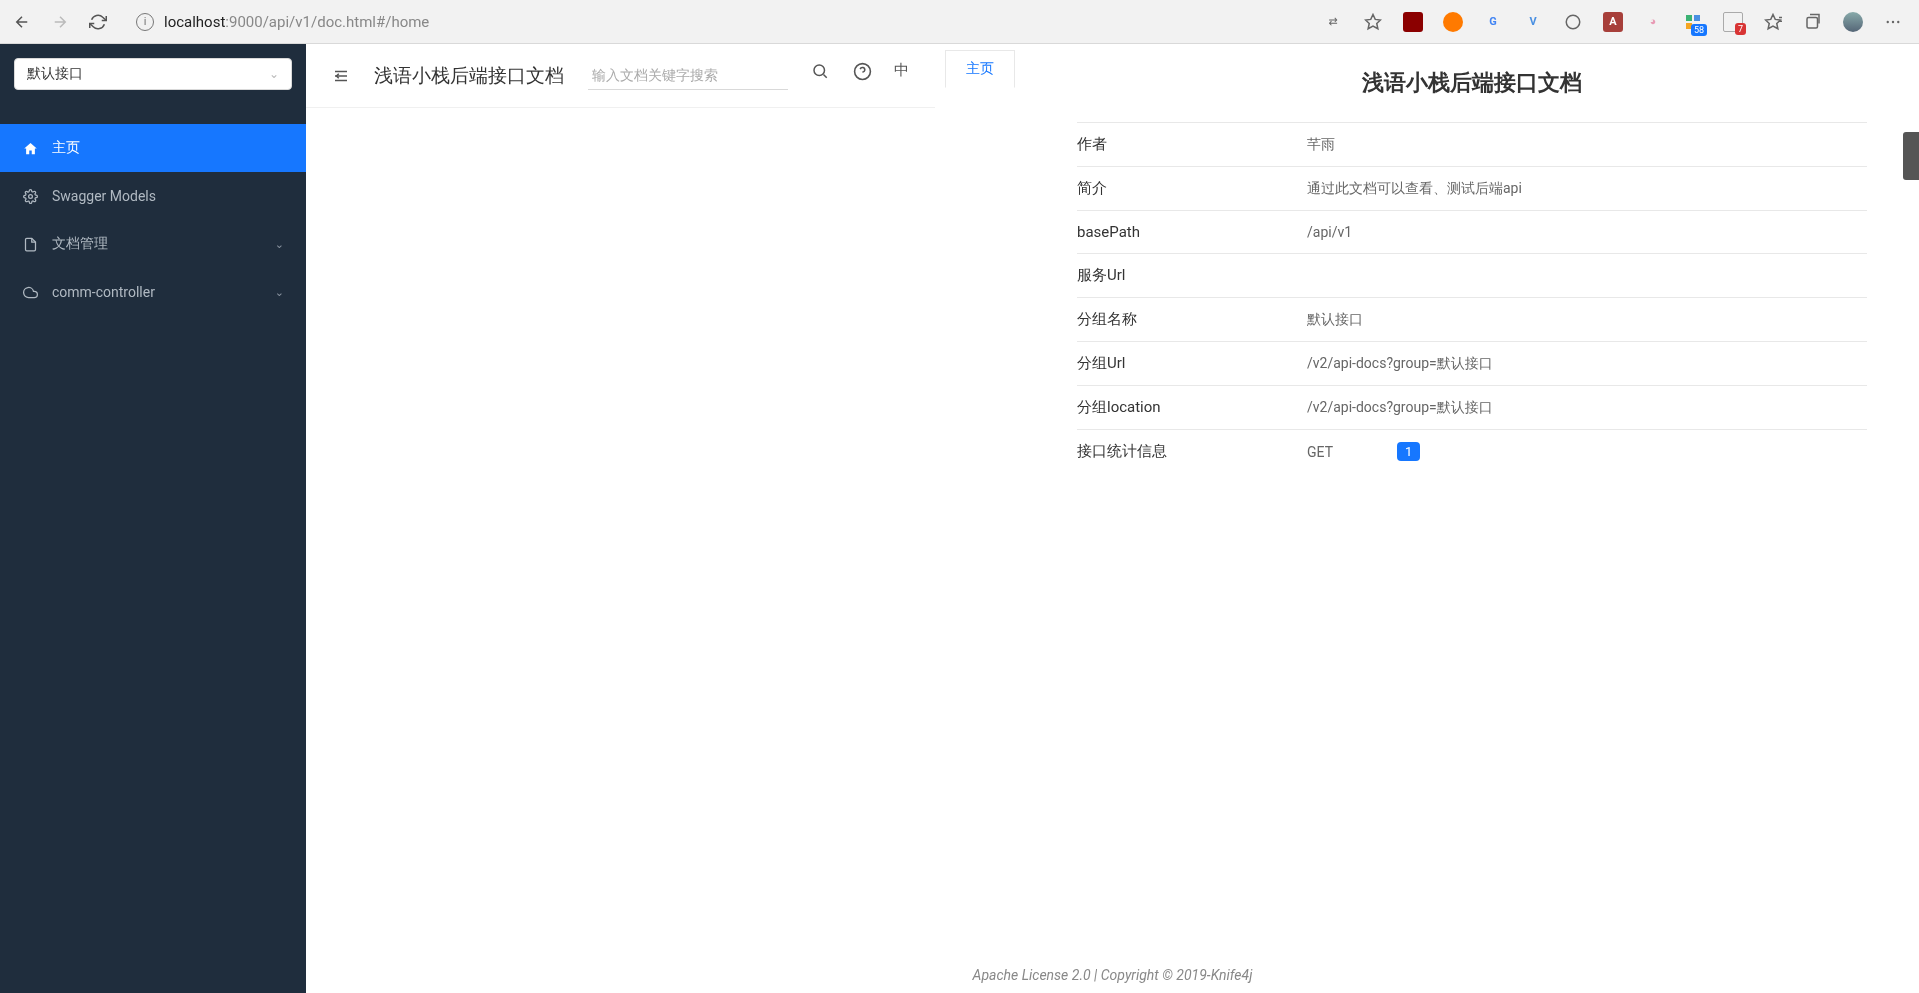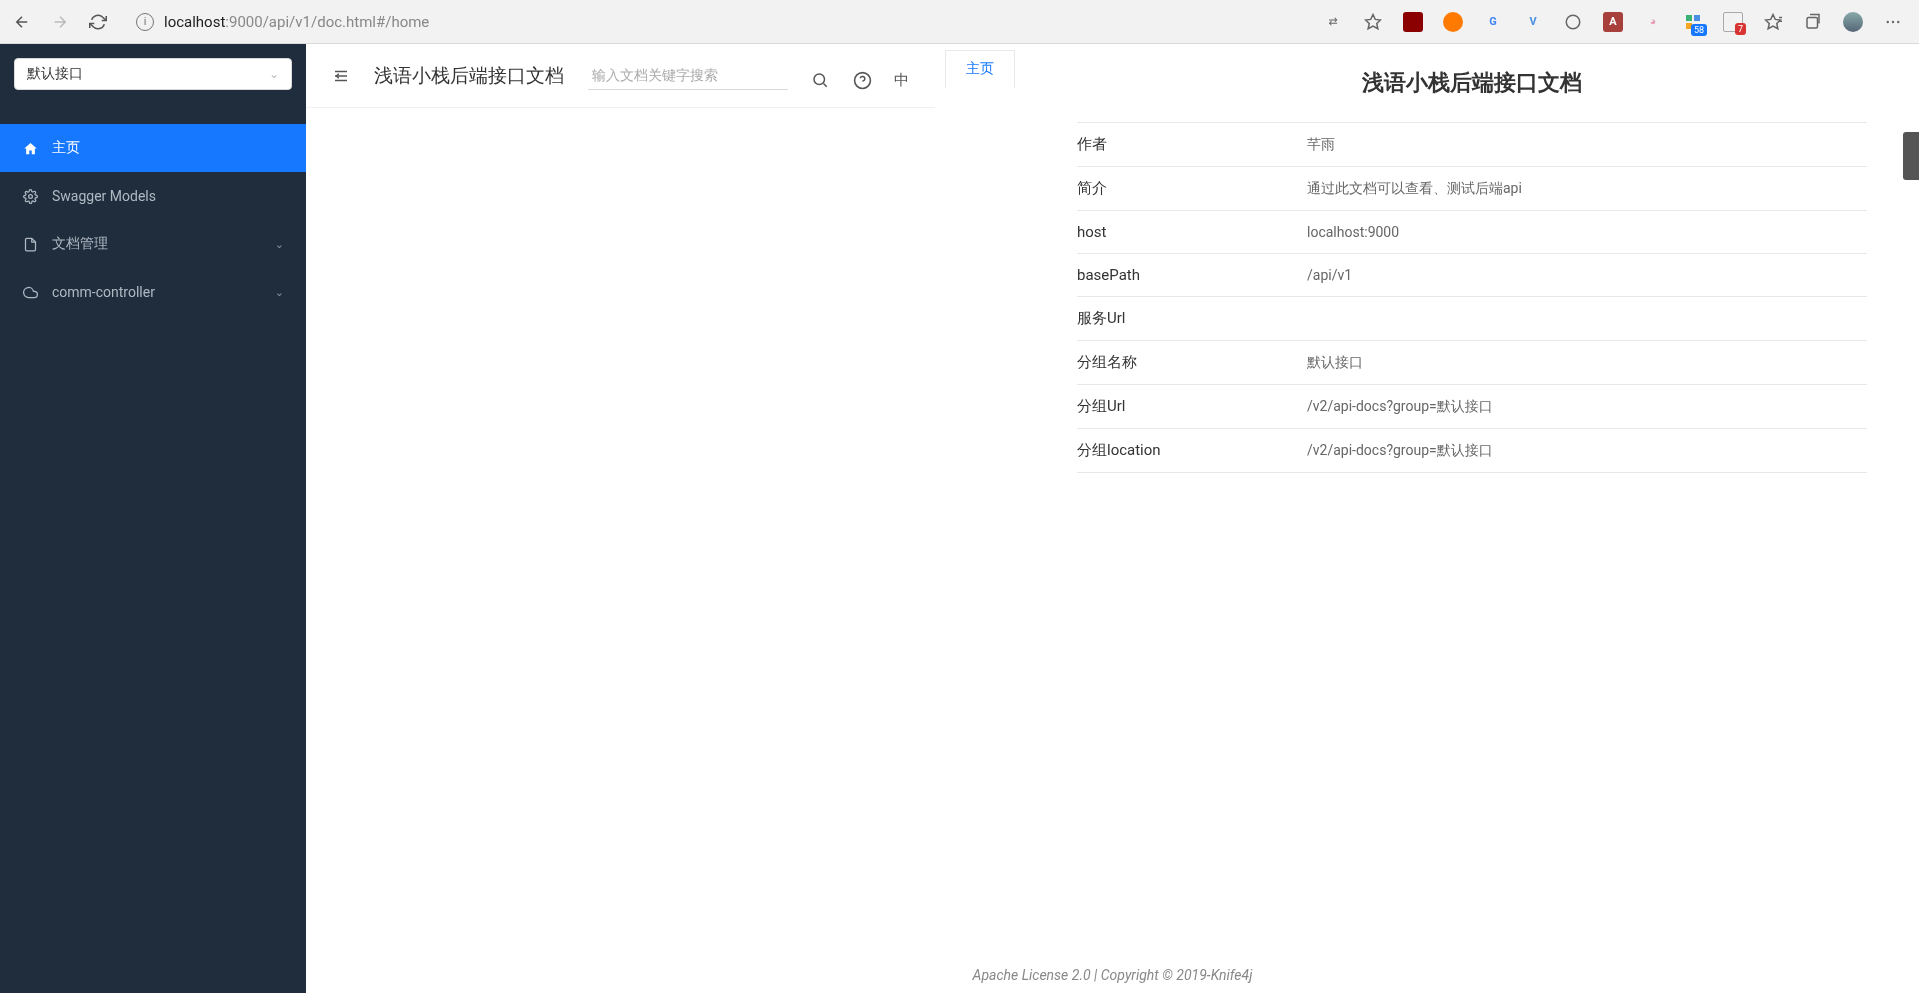--- a/index.html
+++ b/index.html
@@ -30,21 +30,21 @@
     .menu-item { height: 48px; display: flex; align-items: center; padding: 0 22px; gap: 14px; cursor: pointer; font-size: 14px; }
     .menu-item.active { background: #1677ff; color: #fff; }
     .menu-item .mi-icon { width: 16px; display: flex; justify-content: center; }
     .menu-item .mi-chev { margin-left: auto; font-size: 11px; color: #8a94a0; }
 
     
     .main { flex: 1; background: #fff; display: flex; flex-direction: row; position: relative; }
     .header { height: 64px; display: flex; align-items: center; padding: 0 26px; gap: 24px; border-bottom: 1px solid #f0f0f0; }
     .collapse-btn { font-size: 18px; color: #555; cursor: pointer; }
     .app-title { font-size: 19px; font-weight: 500; color: #333; }
-    .header-right { margin-left: auto; display: flex; align-items: flex-end; gap: 22px; }
+    .header-right { margin-left: auto; display: flex; align-items: flex-start; gap: 22px; }
     .search-input { border: none; border-bottom: 1px solid #d9d9d9; padding: 6px 4px; font-size: 14px; width: 200px; outline: none; color: #555; }
     .search-input::placeholder { color: #aaa; }
     .hdr-icon { width: 20px; height: 20px; display: flex; align-items: center; justify-content: center; color: #555; cursor: pointer; }
     .lang-btn { font-size: 15px; color: #555; cursor: pointer; }
 
     
     .tabs-row { padding: 6px 10px 0 10px; }
     .tab { display: inline-block; background: #fff; border: 1px solid #e8e8e8; border-bottom-color: #fff; padding: 9px 20px; font-size: 14px; color: #1677ff; cursor: pointer; }
 
     
@@ -233,43 +233,46 @@
 
       <div class="info-row">
         <div class="info-label">作者</div>
         <div class="info-value">芊雨</div>
       </div>
       <div class="info-row">
         <div class="info-label">简介</div>
         <div class="info-value">通过此文档可以查看、测试后端api</div>
       </div>
       <div class="info-row">
-        <div class="info-label">host</div>
-        <div class="info-value">localhost:9000</div>
-      </div>
-      <div class="info-row">
         <div class="info-label">basePath</div>
         <div class="info-value">/api/v1</div>
       </div>
       <div class="info-row">
         <div class="info-label">服务Url</div>
         <div class="info-value"></div>
       </div>
       <div class="info-row">
         <div class="info-label">分组名称</div>
         <div class="info-value">默认接口</div>
       </div>
       <div class="info-row">
         <div class="info-label">分组Url</div>
         <div class="info-value">/v2/api-docs?group=默认接口</div>
       </div>
       <div class="info-row">
         <div class="info-label">分组location</div>
         <div class="info-value">/v2/api-docs?group=默认接口</div>
       </div>
+      <div class="info-row" style="border-bottom:none;">
+        <div class="info-label">接口统计信息</div>
+        <div class="info-value">
+          <span>GET</span>
+          <span class="stat-badge">1</span>
+        </div>
+      </div>
     </div>
 
     <div class="footer">
       <span>Apache License 2.0 | Copyright © 2019-</span><a href="#">Knife4j</a>
     </div>
   </main>
 </div>
 
 <div class="side-handle"></div>
 

